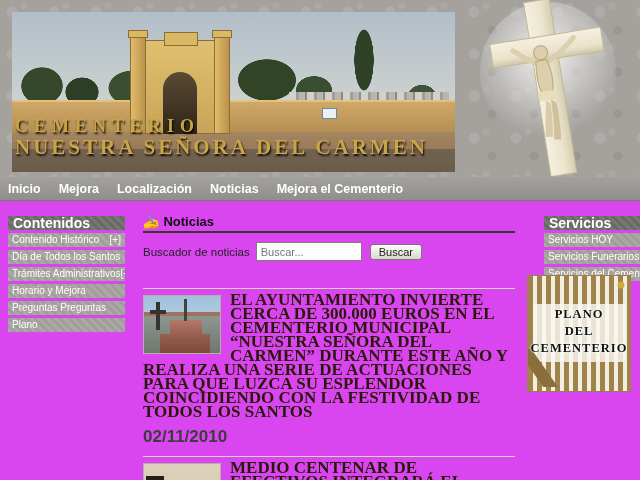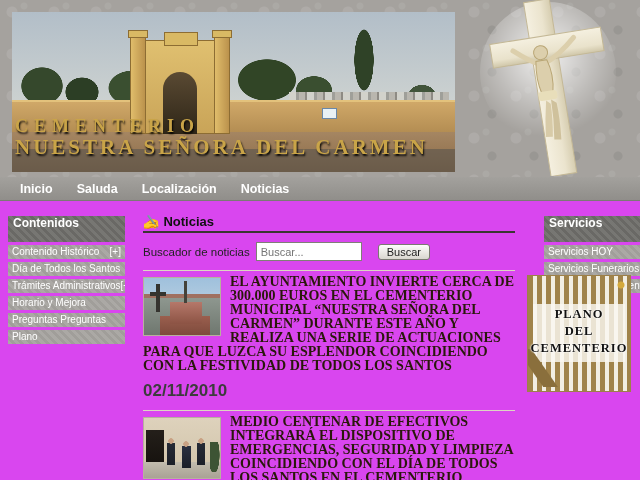--- a/index.html
+++ b/index.html
@@ -48,30 +48,30 @@
   .hero-band{position:absolute;left:0;right:0;bottom:0;height:23px;background:rgba(82,80,76,.55);}
   .hero-title{position:absolute;left:3px;bottom:0;color:#c9a448;font-family:"Liberation Serif",serif;
     font-weight:bold;text-shadow:1px 2px 2px rgba(0,0,0,.95);white-space:nowrap;line-height:1;}
   .hero-line1{font-size:18px;letter-spacing:6px;margin-bottom:2px;}
   .hero-line2{font-size:21px;letter-spacing:3px;margin-bottom:14px;}
   .crucifix{position:absolute;left:480px;top:0;width:140px;height:176px;}
 
   
   .nav{position:absolute;left:0;top:177px;width:640px;height:24px;
     background:linear-gradient(#a3a19d,#908e8a);border-bottom:1px solid #7b7975;
-    display:flex;align-items:center;gap:24px;padding-left:20px;box-sizing:border-box;}
+    display:flex;align-items:center;gap:18px;padding-left:8px;box-sizing:border-box;}
   .nav-item{color:#ffffff;font-size:12.5px;font-weight:bold;cursor:pointer;white-space:nowrap;}
 
   
   .side{position:absolute;width:117px;}
   .side-left{left:8px;top:216px;}
   .side-right{left:544px;top:216px;width:105px;}
-  .side-head{height:26px;line-height:14px;background:#6f6e6a;
+  .side-head{height:14px;line-height:14px;background:#6f6e6a;
     background-image:repeating-linear-gradient(45deg,rgba(255,255,255,.06) 0 3px,rgba(0,0,0,.05) 3px 6px);
-    color:#fff;font-size:12px;font-weight:bold;padding:0 5px;margin-bottom:3px;white-space:nowrap;overflow:hidden;}
+    color:#fff;font-size:14px;font-weight:bold;padding:0 5px;margin-bottom:3px;white-space:nowrap;overflow:hidden;}
   .side-item{height:14px;line-height:14px;background:#a7a4a0;
     background-image:repeating-linear-gradient(45deg,rgba(255,255,255,.05) 0 3px,rgba(0,0,0,.04) 3px 6px);
     color:#fff;font-size:10px;padding:0 4px;margin-bottom:3px;cursor:pointer;
     display:flex;justify-content:space-between;white-space:nowrap;overflow:hidden;}
 
   
   .plano{position:absolute;left:527px;top:275px;width:104px;height:117px;cursor:pointer;
     border:1px solid #9d8049;box-sizing:border-box;
     background-color:#f6f3ea;
     background-image:
@@ -83,30 +83,30 @@
     background:linear-gradient(55deg,rgba(0,0,0,0) 12px,#8a6f3c 13px,#8a6f3c 24px,rgba(0,0,0,0) 25px);}
   .plano-text{position:absolute;left:0;right:0;top:30px;text-align:center;
     font-family:"Liberation Serif",serif;font-weight:bold;font-size:12.5px;line-height:17px;
     color:#111;letter-spacing:1px;text-shadow:0 0 2px #fff,0 0 2px #fff;}
 
   
   .main{position:absolute;left:143px;top:214px;width:372px;}
   .main-title-row{border-bottom:2px solid #3a3632;padding-bottom:2px;display:flex;align-items:center;gap:3px;}
   .news-icon{font-size:14px;line-height:12px;display:inline-block;transform:scaleX(-1);color:#1a1a1a;}
   .main-title{font-size:13px;font-weight:bold;color:#111;}
-  .search-row{margin-top:9px;display:flex;align-items:center;padding-bottom:9px;border-bottom:1px solid #ddd5c2;}
+  .search-row{margin-top:9px;display:flex;align-items:center;padding-bottom:27px;border-bottom:1px solid #ddd5c2;}
   .search-label{font-size:11.5px;color:#222;margin-right:6px;white-space:nowrap;}
   .search-input{width:96px;height:15px;font-size:11px;color:#666;border:1px solid #7f7f77;
     padding:1px 4px;background:#fff;font-family:"Liberation Sans",sans-serif;}
-  .search-btn{margin-left:16px;font-size:11px;padding:1px 8px;color:#222;
+  .search-btn{margin-left:8px;font-size:11px;padding:1px 8px;color:#222;
     background:linear-gradient(#fdfdfb,#d9d6cf);border:1px solid #7a7a72;border-radius:3px;cursor:pointer;
     font-family:"Liberation Sans",sans-serif;}
   .news-item{padding-top:4px;}
   .news-item + .news-item{border-top:1px solid #ddd5c2;margin-top:7px;padding-top:4px;}
-  .news-title{font-family:"Liberation Serif",serif;font-weight:bold;font-size:14px;line-height:14px;
+  .news-title{font-family:"Liberation Serif",serif;font-weight:bold;font-size:17px;line-height:14px;
     color:#2a180b;cursor:pointer;text-align:left;}
   .news-date{clear:both;font-size:17px;font-weight:bold;color:#3c3c3c;padding:8px 0 2px 0;}
 
   .thumb{float:left;margin:2px 9px 3px 0;border:1px solid #b8b09e;background-repeat:no-repeat;cursor:pointer;}
   .thumb1{width:76px;height:57px;background-color:#8e978f;
     background-image:
       radial-gradient(ellipse 5px 9px at 63px 32px, #e9e6dd 68%, rgba(233,230,221,0) 72%),
       radial-gradient(circle at 35px 29px, #c07a6a 0 2px, rgba(0,0,0,0) 3px),
       linear-gradient(#35342f,#35342f),
       linear-gradient(#35342f,#35342f),
@@ -185,23 +185,24 @@
         <path d="M55 60 Q52 78 56 93 L67 93 Q71 76 66 60 Z" fill="#dccfac" stroke="#b9a675" stroke-width="1"></path>
         <rect x="52" y="91" width="19" height="9" rx="3" fill="#e8deba"></rect>
         <path d="M59 100 Q55 118 53 136 L60 137 Q63 118 63 104 Z" fill="#d8cba8"></path>
         <path d="M64 100 Q64 120 61 140 L68 141 Q70 119 69 104 Z" fill="#cfc19c"></path>
       </g>
     </svg>
   </div>
 
   <div class="nav">
     <span class="nav-item">Inicio</span>
-    <span class="nav-item">Saluda</span>
+    <span class="nav-item">Mejora</span>
     <span class="nav-item">Localización</span>
     <span class="nav-item">Noticias</span>
+    <span class="nav-item">Mejora el Cementerio</span>
   </div>
 
   <div class="side side-left">
     <div class="side-head">Contenidos</div>
     <div class="side-item">
       <span>Contenido Histórico</span>
         <span>[+]</span>
     </div>
     <div class="side-item">
       <span>Día de Todos los Santos</span>

